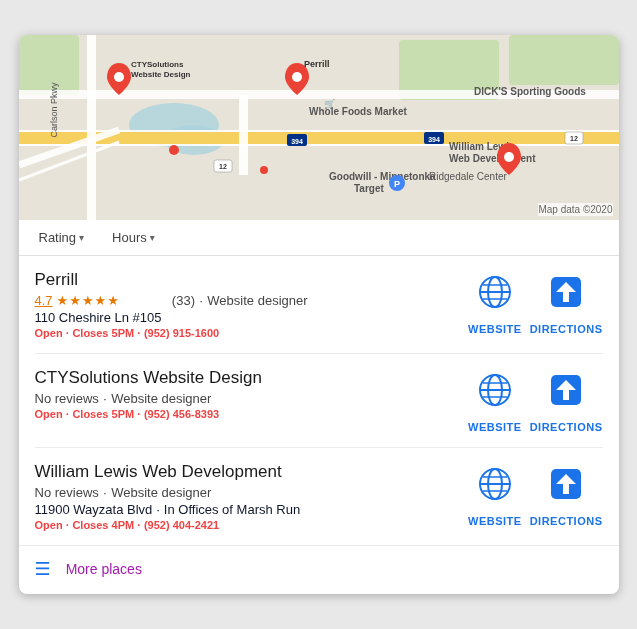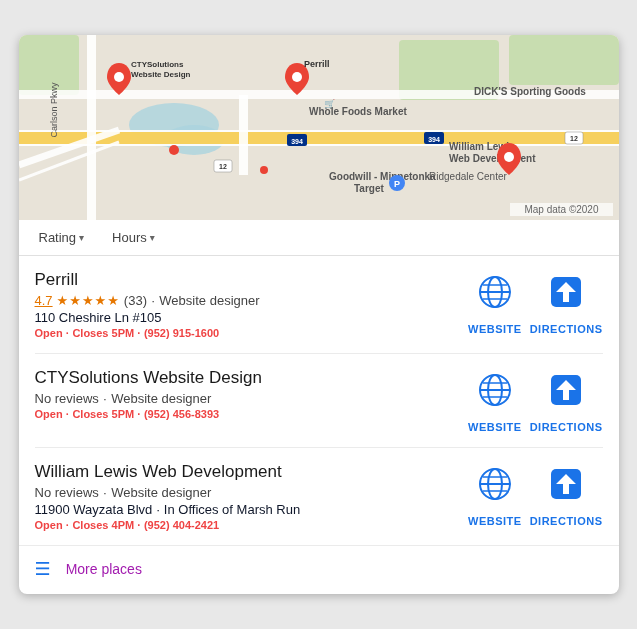--- a/index.html
+++ b/index.html
@@ -68,21 +68,21 @@
     .result-rating-row {
       display: flex;
       align-items: center;
       gap: 4px;
       font-size: 13px;
       color: #444;
       margin-bottom: 2px;
     }
     .rating-number { color: #e67700; font-weight: 500; text-decoration: underline; }
     .stars { color: #e67700; font-size: 13px; letter-spacing: 1px; }
-    .review-count { color: #444; }
+    .review-count { color: #444; margin-left: 48px; }
     .dot-sep { color: #444; }
     .result-address { font-size: 13px; color: #0f172a; margin-bottom: 2px; }
     .result-hours { font-size: 11px; color: #ef4444; font-weight: bold; }
     .result-actions {
       display: flex;
       flex-direction: row;
       align-items: center;
       gap: 8px;
       padding-top: 4px;
     }
@@ -122,21 +122,21 @@
       cursor: pointer;
       margin-left: 7px;
     }
     .map-credit {
       position: absolute;
       bottom: 4px;
       right: 6px;
       font-size: 10px;
       color: #666;
       background: rgba(255,255,255,0.7);
-      padding: 1px 14px;
+      padding: 1px 0;
     }
   </style>
 </head>
 <body>
 
 <div class="card">
 
   <div class="map-container">
     <svg class="map-svg" viewBox="0 0 600 185" xmlns="http://www.w3.org/2000/svg">
 

